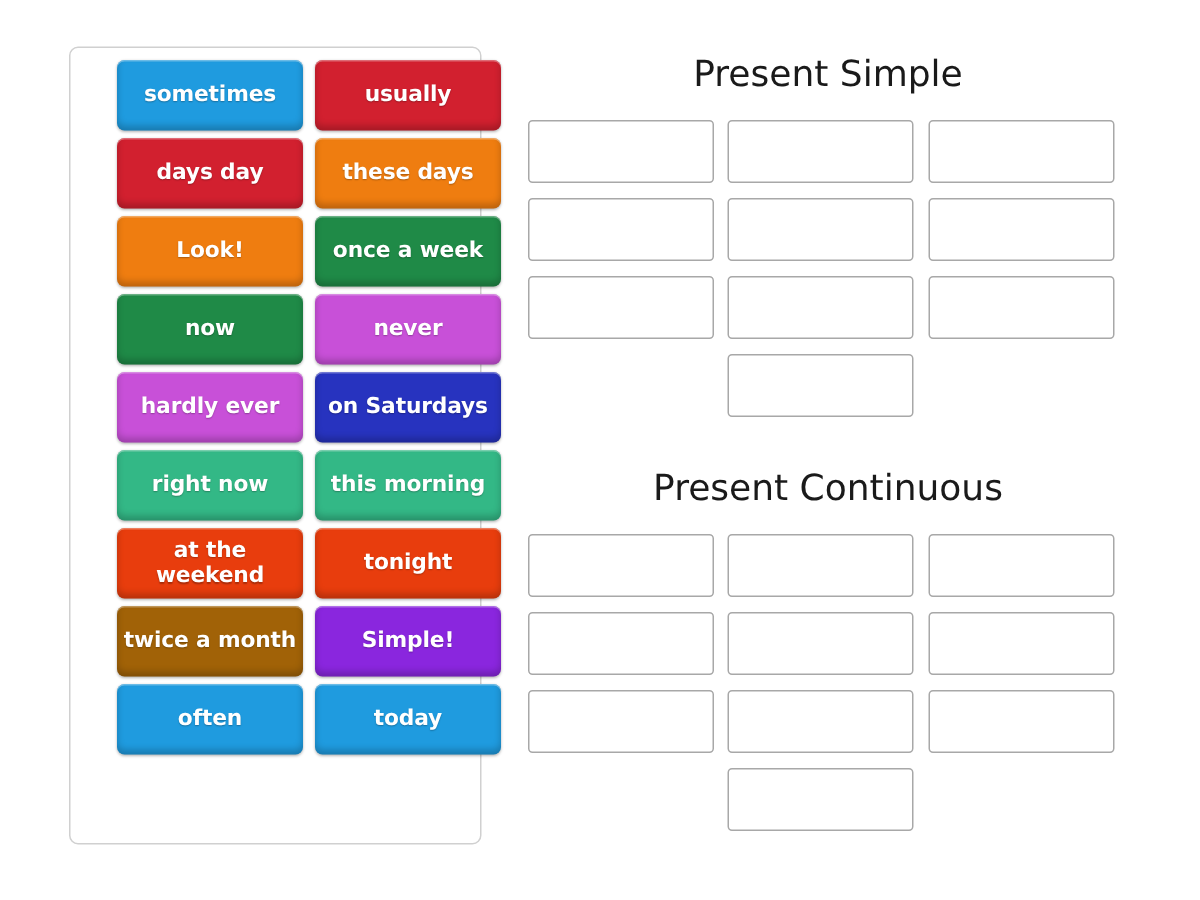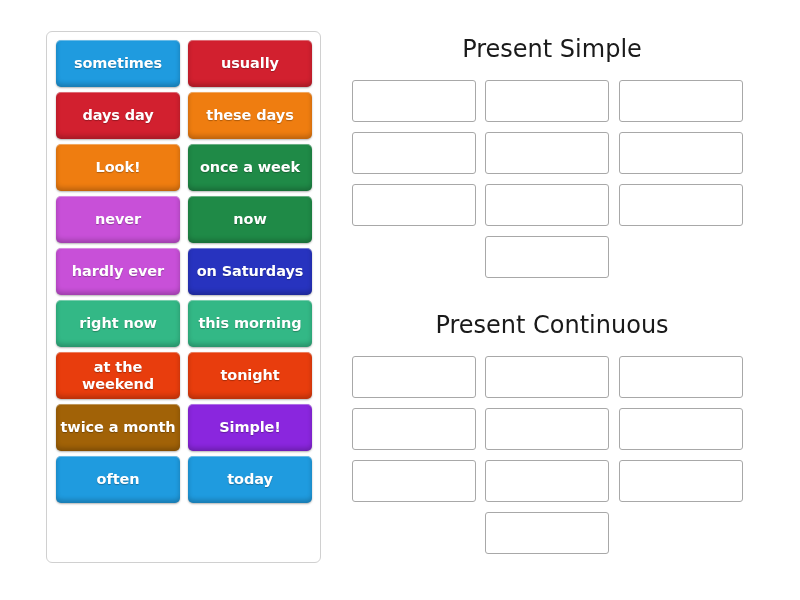--- a/index.html
+++ b/index.html
@@ -56,20 +56,21 @@
     font-size: 14.5px;
     line-height: 17px;
     letter-spacing: -0.1px;
     padding: 2px 4px;
     text-shadow: 0 1px 1px rgba(0,0,0,0.28);
     box-shadow: inset 0 1px 0 rgba(255,255,255,0.34),
                 inset 0 -3px 5px rgba(0,0,0,0.22),
                 0 1px 2px rgba(0,0,0,0.30);
     cursor: move;
     overflow: hidden;
+    margin-left: 22px;
   }
   .tile-empty {
     background: transparent;
     box-shadow: none;
   }
 
   
   .target-section {
     position: absolute;
     left: 352px;
@@ -128,24 +129,24 @@
       <div class="tile-slot">
         <div class="tile" style="background: rgb(239, 125, 16);">these days</div>
       </div>
       <div class="tile-slot">
         <div class="tile" style="background: rgb(239, 125, 16);">Look!</div>
       </div>
       <div class="tile-slot">
         <div class="tile" style="background: rgb(31, 138, 71);">once a week</div>
       </div>
       <div class="tile-slot">
+        <div class="tile" style="background: rgb(31, 138, 71);">now</div>
+      </div>
+      <div class="tile-slot">
         <div class="tile" style="background: rgb(200, 80, 216);">never</div>
-      </div>
-      <div class="tile-slot">
-        <div class="tile" style="background: rgb(31, 138, 71);">now</div>
       </div>
       <div class="tile-slot">
         <div class="tile" style="background: rgb(200, 80, 216);">hardly ever</div>
       </div>
       <div class="tile-slot">
         <div class="tile" style="background: rgb(39, 51, 191);">on Saturdays</div>
       </div>
       <div class="tile-slot">
         <div class="tile" style="background: rgb(51, 184, 134);">right now</div>
       </div>

